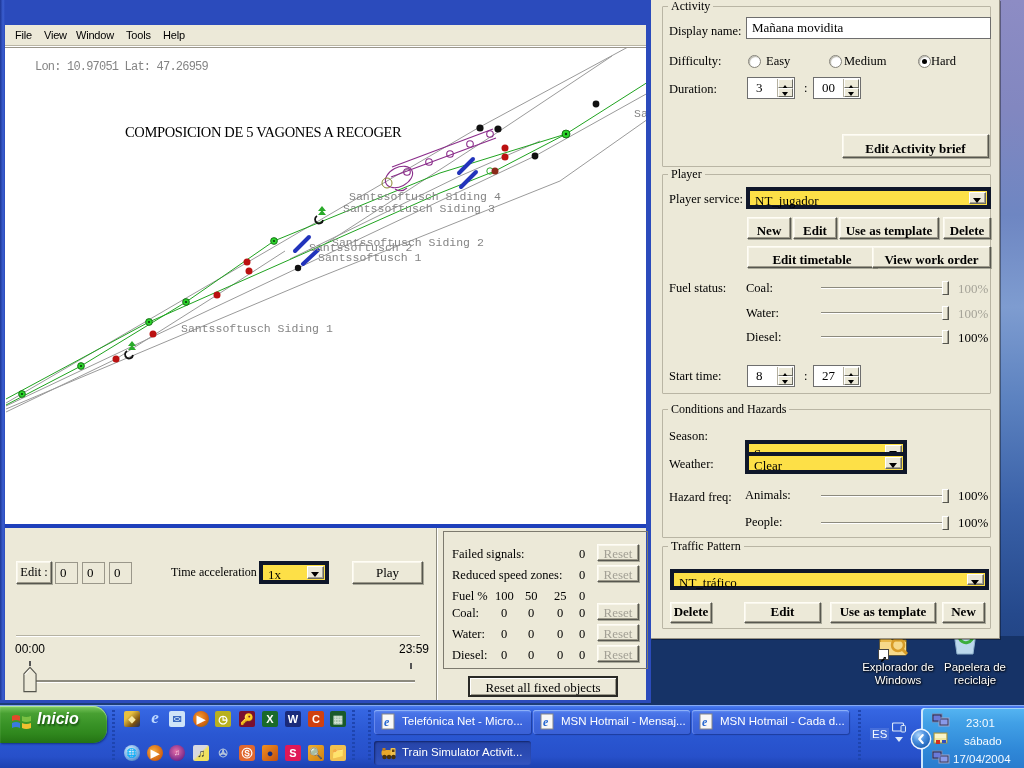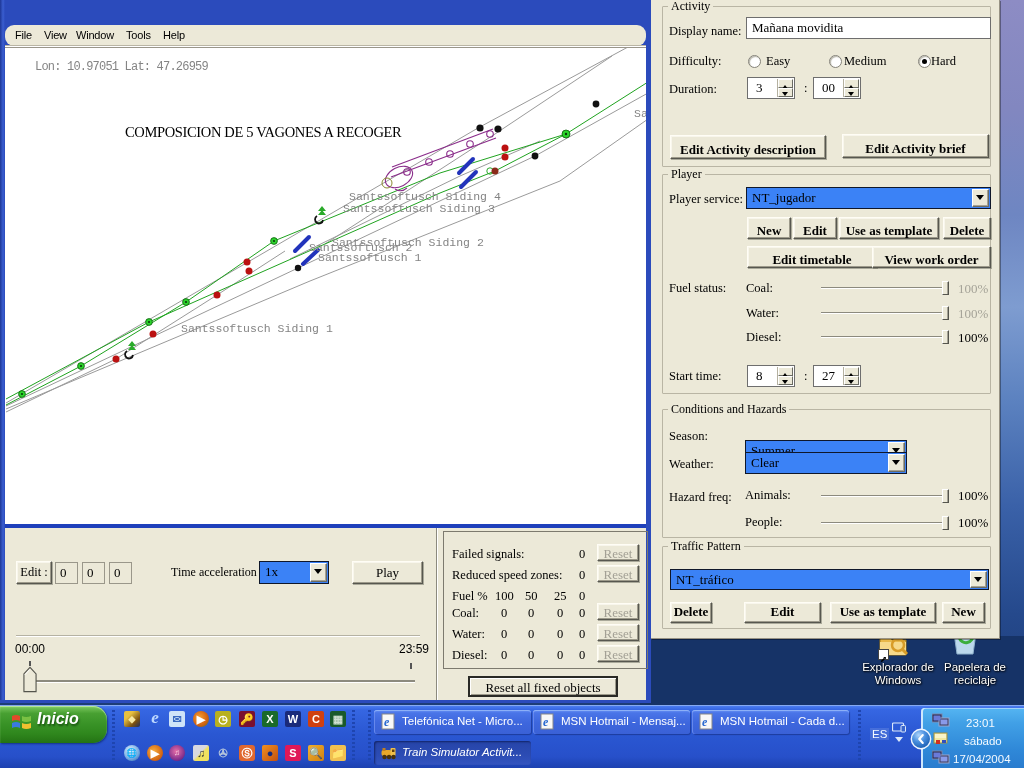--- a/index.html
+++ b/index.html
@@ -19,21 +19,21 @@
  font-family:"Liberation Serif",serif;font-size:13px;color:#000;}
 .grp{position:absolute;left:11px;width:327px;border:1px solid #b9b5a4;border-radius:1px;}
 .grp>.gt{position:absolute;top:-8px;left:5px;background:#ece9d8;padding:0 3px;font-size:12px;}
 .lbl{position:absolute;font-size:12.5px;}
 .tfield{position:absolute;background:#fff;border:1px solid #6e6e6e;font-size:13px;
  font-family:"Liberation Serif",serif;padding:2px 0 0 5px;box-sizing:border-box;}
 .btn{position:absolute;background:#ece9d8;text-align:center;
  border:1px solid;border-color:#fffdf5 #57574f #57574f #fffdf5;
  box-shadow:inset -1px -1px 0 #9d9a8b,inset 1px 1px 0 #f8f6ec, 1px 1px 0 rgba(90,90,80,.45);
  font-family:"Liberation Serif",serif;font-weight:bold;font-size:13px;box-sizing:border-box;}
-.combo{position:absolute;background:#3b82f6;border:1px solid #0f172a;box-sizing:border-box;
+.combo{position:absolute;background:#fde047;border:4px solid #0f172a;box-sizing:border-box;
  font-family:"Liberation Serif",serif;font-size:13px;}
 .combo .cv{position:absolute;left:5px;top:2px;}
 .combo .ca{position:absolute;right:1px;top:1px;bottom:1px;width:15px;background:#ece9d8;
  border:1px solid;border-color:#fff #6b6b63 #6b6b63 #fff;box-shadow:inset -1px -1px 0 #a5a295;}
 .combo .ca:after{content:"";position:absolute;left:3px;top:5px;border:4px solid transparent;border-top:5px solid #000;}
 .spin{position:absolute;width:48px;height:22px;background:#fff;border:1px solid #6e6e6e;box-sizing:border-box;}
 .spin .sv{position:absolute;left:8px;top:2px;font-size:13px;}
 .spin .sb{position:absolute;right:1px;top:1px;bottom:1px;width:15px;background:#ece9d8;
  border-left:1px solid #b5b1a0;}
 .spin .su,.spin .sd{position:absolute;left:0;right:0;height:50%;background:#ece9d8;
@@ -59,21 +59,21 @@
 #title-ico{left:9px;top:4px;width:17px;height:16px;}
 #title-txt{left:31px;top:4px;color:#fff;font-weight:bold;font-size:13px;letter-spacing:-0.2px;
  text-shadow:1px 1px 1px #10307a;}
 .wbtn{position:absolute;top:3px;width:20px;height:20px;border-radius:3px;border:1px solid #fff;box-sizing:border-box;}
 #wmin{left:580px;background:radial-gradient(circle at 35% 30%,#6a96f0,#2c5cd8 60%,#1c44b8);}
 #wmax{left:603px;background:radial-gradient(circle at 35% 30%,#6a96f0,#2c5cd8 60%,#1c44b8);}
 #wcls{left:626px;background:radial-gradient(circle at 35% 30%,#f09a78,#df5f33 55%,#c13d12);}
 #wmin:after{content:"";position:absolute;left:4px;top:12px;width:8px;height:3px;background:#fff;}
 #wmax:after{content:"";position:absolute;left:4px;top:4px;width:9px;height:9px;border:2px solid #cfe0ff;box-sizing:border-box;}
 #wcls:after{content:"\2715";position:absolute;left:3px;top:1px;color:#fff;font-size:13px;font-weight:bold;}
-#menubar{left:5px;top:25px;width:641px;height:21px;background:#ece9d8;font-size:11px;letter-spacing:-0.2px;color:#000;border-radius:9px;}
+#menubar{left:5px;top:25px;width:641px;height:21px;background:#ece9d8;font-size:11px;letter-spacing:-0.2px;color:#000;}
 #menubar span{position:absolute;top:4px;}
 #menusep{left:5px;top:45px;width:641px;height:2px;background:#fff;border-top:1px solid #b9b5a4;}
 #maparea{left:5px;top:47px;width:641px;height:477px;background:#fff;border-top:1px solid #9a968a;}
 #splitter{left:5px;top:524px;width:641px;height:4px;background:#1e40bb;}
 #bpanel{left:5px;top:528px;width:641px;height:172px;background:#ece9d8;
  font-family:"Liberation Serif",serif;font-size:13px;}
 #bpanel .vsep{position:absolute;left:431px;top:0;width:1px;height:172px;background:#8c8a7e;border-right:1px solid #fff;}
 #winbottom{left:0;top:700px;width:651px;height:3px;background:#2b4bbc;}
 
 #taskbar{left:0;top:705px;width:1024px;height:63px;
@@ -154,21 +154,20 @@
         </span>
       </div>
     <div class="lbl" style="left:141px;top:74px;">:</div>
     <div class="spin" style="left:150px;top:70px;">
         <span class="sv">00</span>
         <span class="sb">
           <span class="su"></span>
           <span class="sd"></span>
         </span>
       </div>
-    <div class="btn" style="left:7px;top:128px;width:156px;height:24px;padding-top:6px;">Edit Activity description</div>
     <div class="btn" style="left:179px;top:127px;width:147px;height:24px;padding-top:6px;">Edit Activity brief</div>
   </div>
 
   <div class="grp" style="top:174px;height:218px;">
     <div class="gt">Player</div>
     <div class="lbl" style="left:6px;top:17px;">Player service:</div>
     <div class="combo" style="left:83px;top:12px;width:245px;height:22px;">
         <span class="cv">NT_jugador</span>
         <span class="ca"></span>
       </div>
@@ -470,21 +469,21 @@
     </svg>
     <span class="ttxt">MSN Hotmail - Mensaj...</span>
   </div>
   <div class="tbtn" style="left:692px;top:710px;width:157px;">
     <svg class="abs" style="left:7px;top:3px;" width="16" height="17" viewBox="0 0 16 17">
       <rect x="1" y="1" width="12" height="15" fill="#f8f8f8" stroke="#888"></rect>
       <text x="3" y="13" font-size="12" fill="#2a6ad0" font-family="Liberation Serif,serif" font-style="italic" font-weight="bold">e</text>
     </svg>
     <span class="ttxt">MSN Hotmail - Cada d...</span>
   </div>
-  <div class="tbtn pressed" style="left:374px;top:741px;width:157px;font-style:italic;">
+  <div class="tbtn pressed" style="left:374px;top:741px;width:157px;">
     <svg class="abs" style="left:6px;top:4px;" width="18" height="16" viewBox="0 0 17 16">
       <rect x="1" y="5" width="10" height="6" rx="2" fill="#e8a82a"></rect>
       <rect x="10" y="3" width="5" height="8" rx="1" fill="#f0c04a"></rect>
       <rect x="11.5" y="4.5" width="2.5" height="2.5" fill="#604010"></rect>
       <rect x="2" y="3" width="3" height="3" fill="#c08020"></rect>
       <circle cx="4" cy="12" r="2.2" fill="#4a3208"></circle>
       <circle cx="8.5" cy="12" r="2.2" fill="#4a3208"></circle>
       <circle cx="13" cy="12" r="2.2" fill="#4a3208"></circle>
     </svg>
     <span class="ttxt">Train Simulator Activit...</span>

